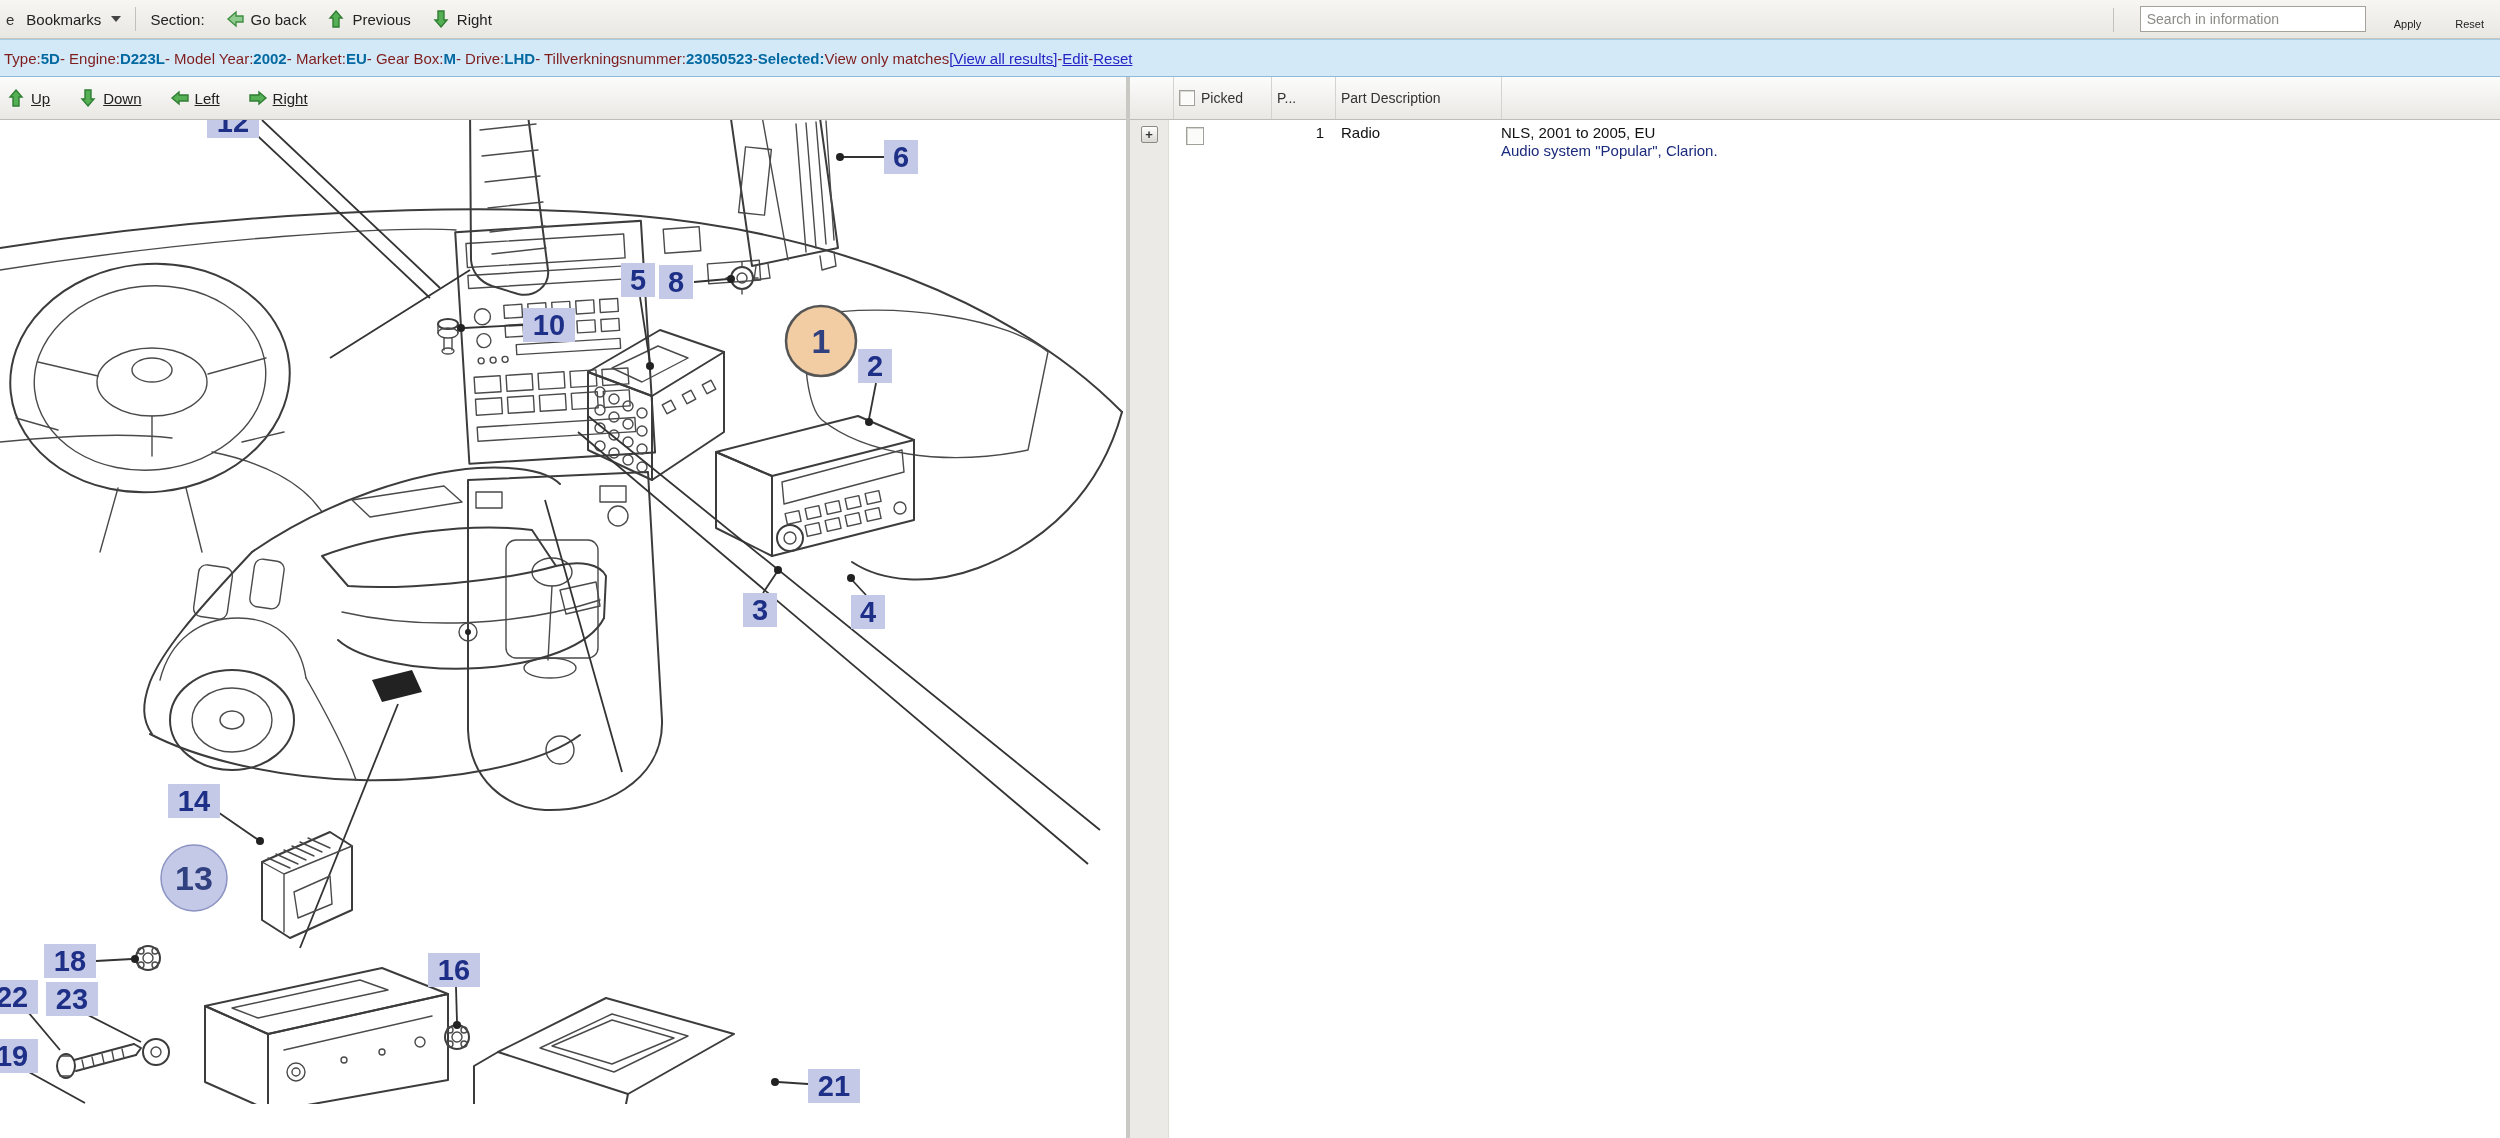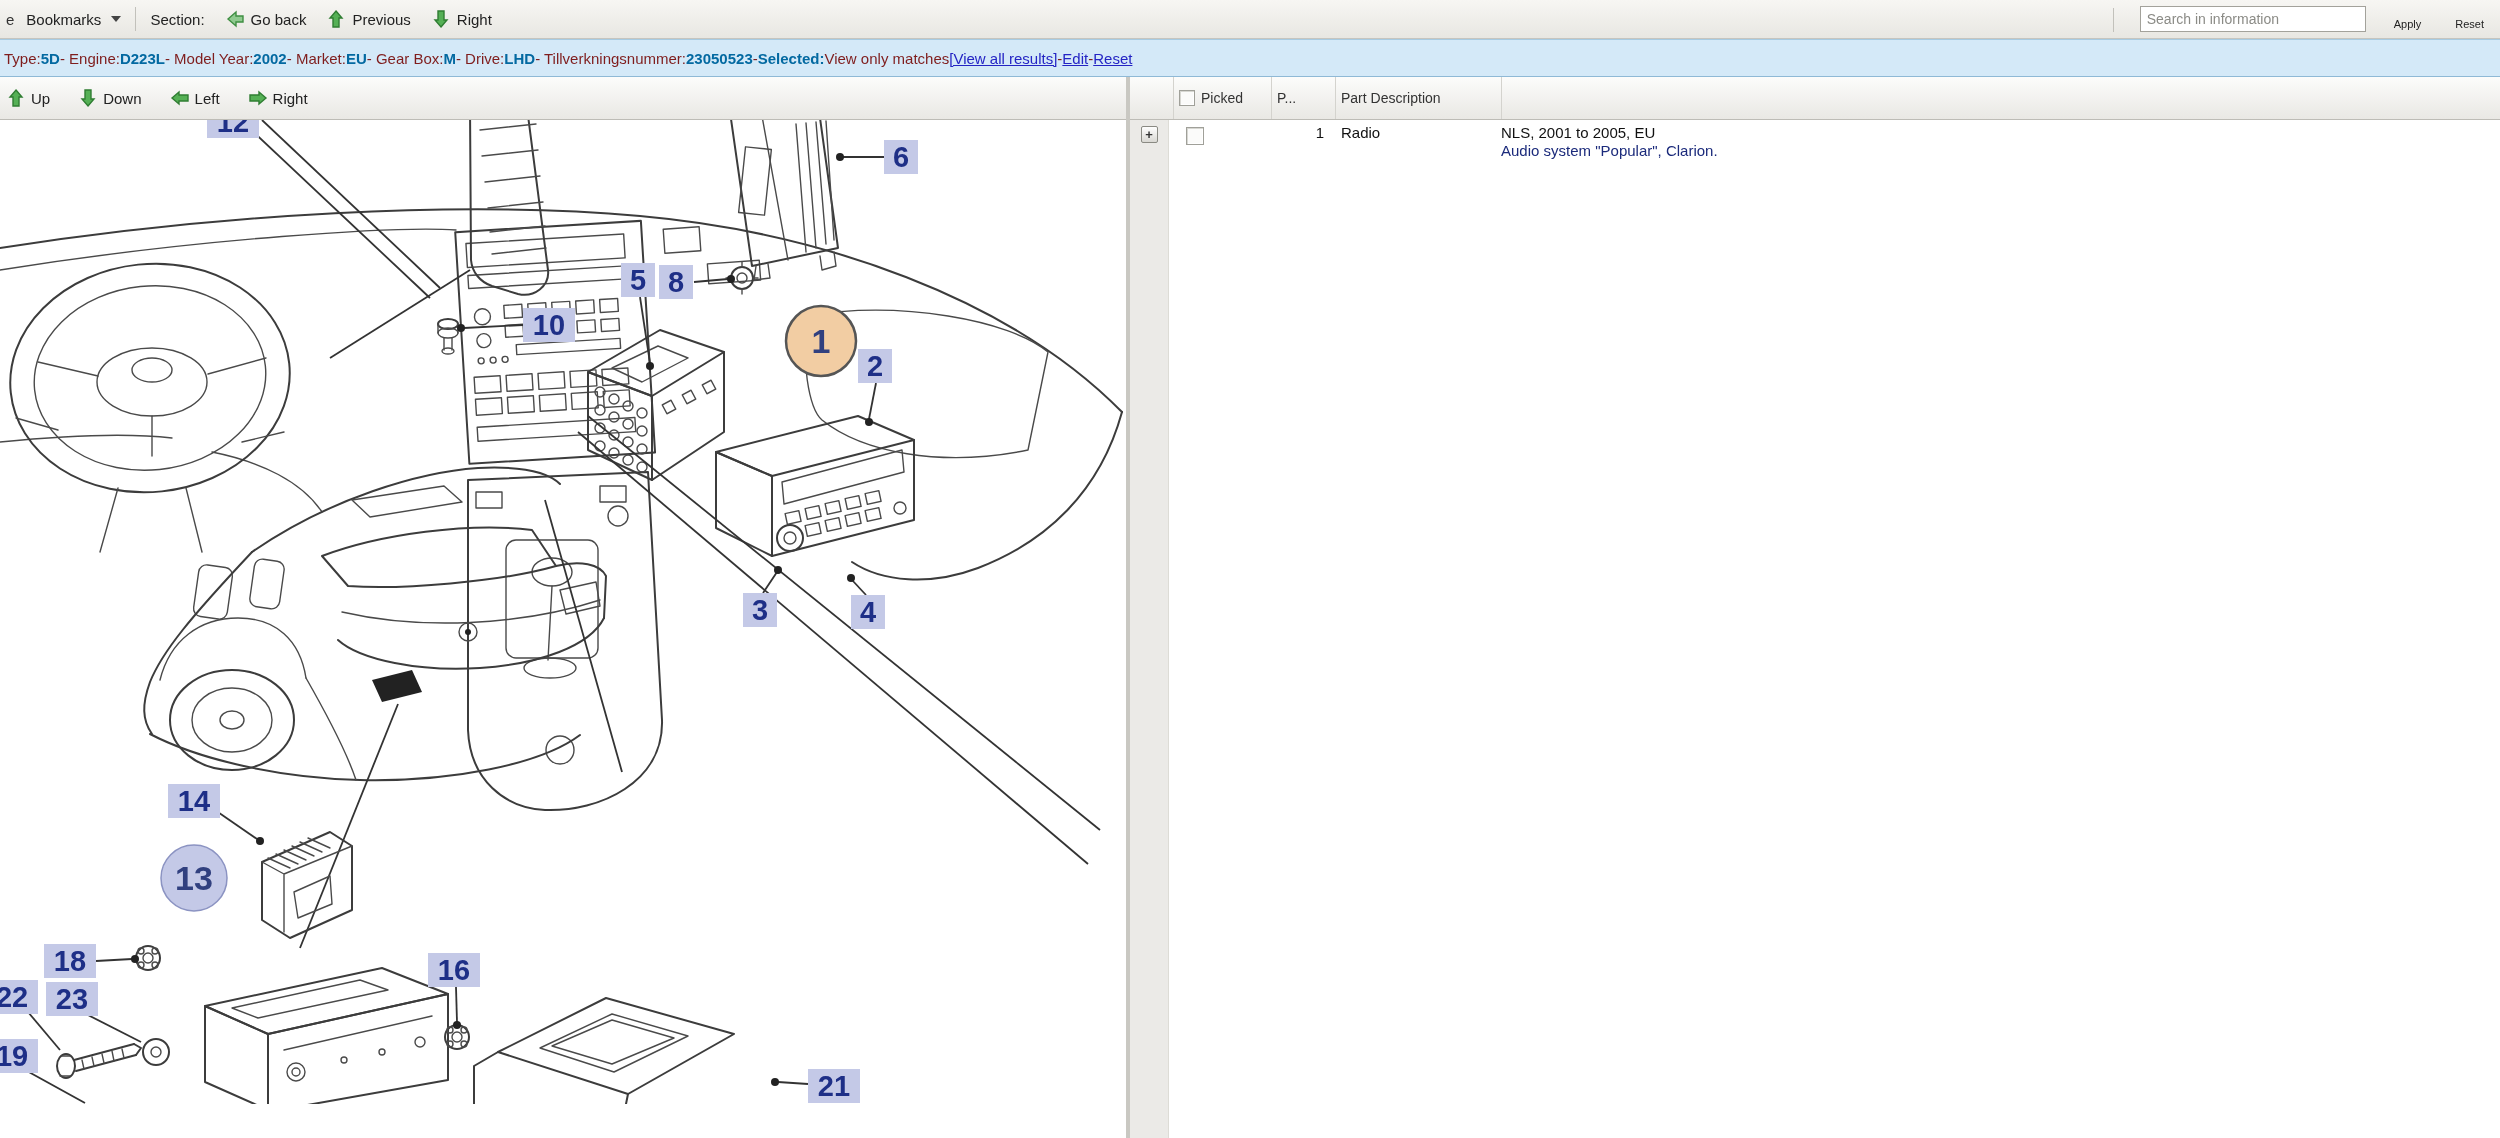--- a/index.html
+++ b/index.html
@@ -25,21 +25,21 @@
 
   
   .filterbar{height:36px;flex:0 0 36px;display:flex;align-items:center;background:#d4e9f8;border-top:1px solid #a7cbe2;border-bottom:1px solid #8fb9d6;font-size:15px;padding-left:4px;white-space:nowrap;overflow:hidden;}
   .filterbar .plain{color:#7f1d1d;}
   .filterbar .bold{font-weight:bold;color:#0369a1;}
   .filterbar .link{color:#2424c4;text-decoration:underline;cursor:pointer;}
 
   
   .main{flex:1;display:flex;min-height:0;}
   .leftpane{width:1126px;flex:0 0 1126px;display:flex;flex-direction:column;border-right:4px solid #c9c8c2;background:#fff;min-height:0;}
-  .panehead{height:42px;flex:0 0 42px;display:flex;align-items:center;background:linear-gradient(#fcfcfb,#e9e8e4);border-bottom:1px solid #bdbcb6;font-size:15px;color:#222;}
+  .panehead{height:42px;flex:0 0 42px;display:flex;align-items:center;background:linear-gradient(#fcfcfb,#e9e8e4);border-bottom:1px solid #bdbcb6;font-size:15px;color:#222;text-decoration:underline;}
   .nav-item{display:flex;align-items:center;gap:5px;padding:0 14px;cursor:default;}
   .nav-item.first{margin-left:-8px;}
   .diagram-area{flex:1;background:#fff;overflow:hidden;}
 
   .rightpane{flex:1;display:flex;flex-direction:column;min-height:0;background:#fff;}
   .thead{height:42px;flex:0 0 42px;display:flex;align-items:stretch;background:linear-gradient(#fcfcfb,#e9e8e4);border-bottom:1px solid #bdbcb6;font-size:14px;color:#333;}
   .th{display:flex;align-items:center;border-right:1px solid #d4d3ce;padding-left:5px;white-space:nowrap;overflow:hidden;}
   .th.exp{width:38px;flex:0 0 38px;}
   .th.pick{width:92px;flex:0 0 92px;gap:6px;}
   .th.num{width:58px;flex:0 0 58px;}

